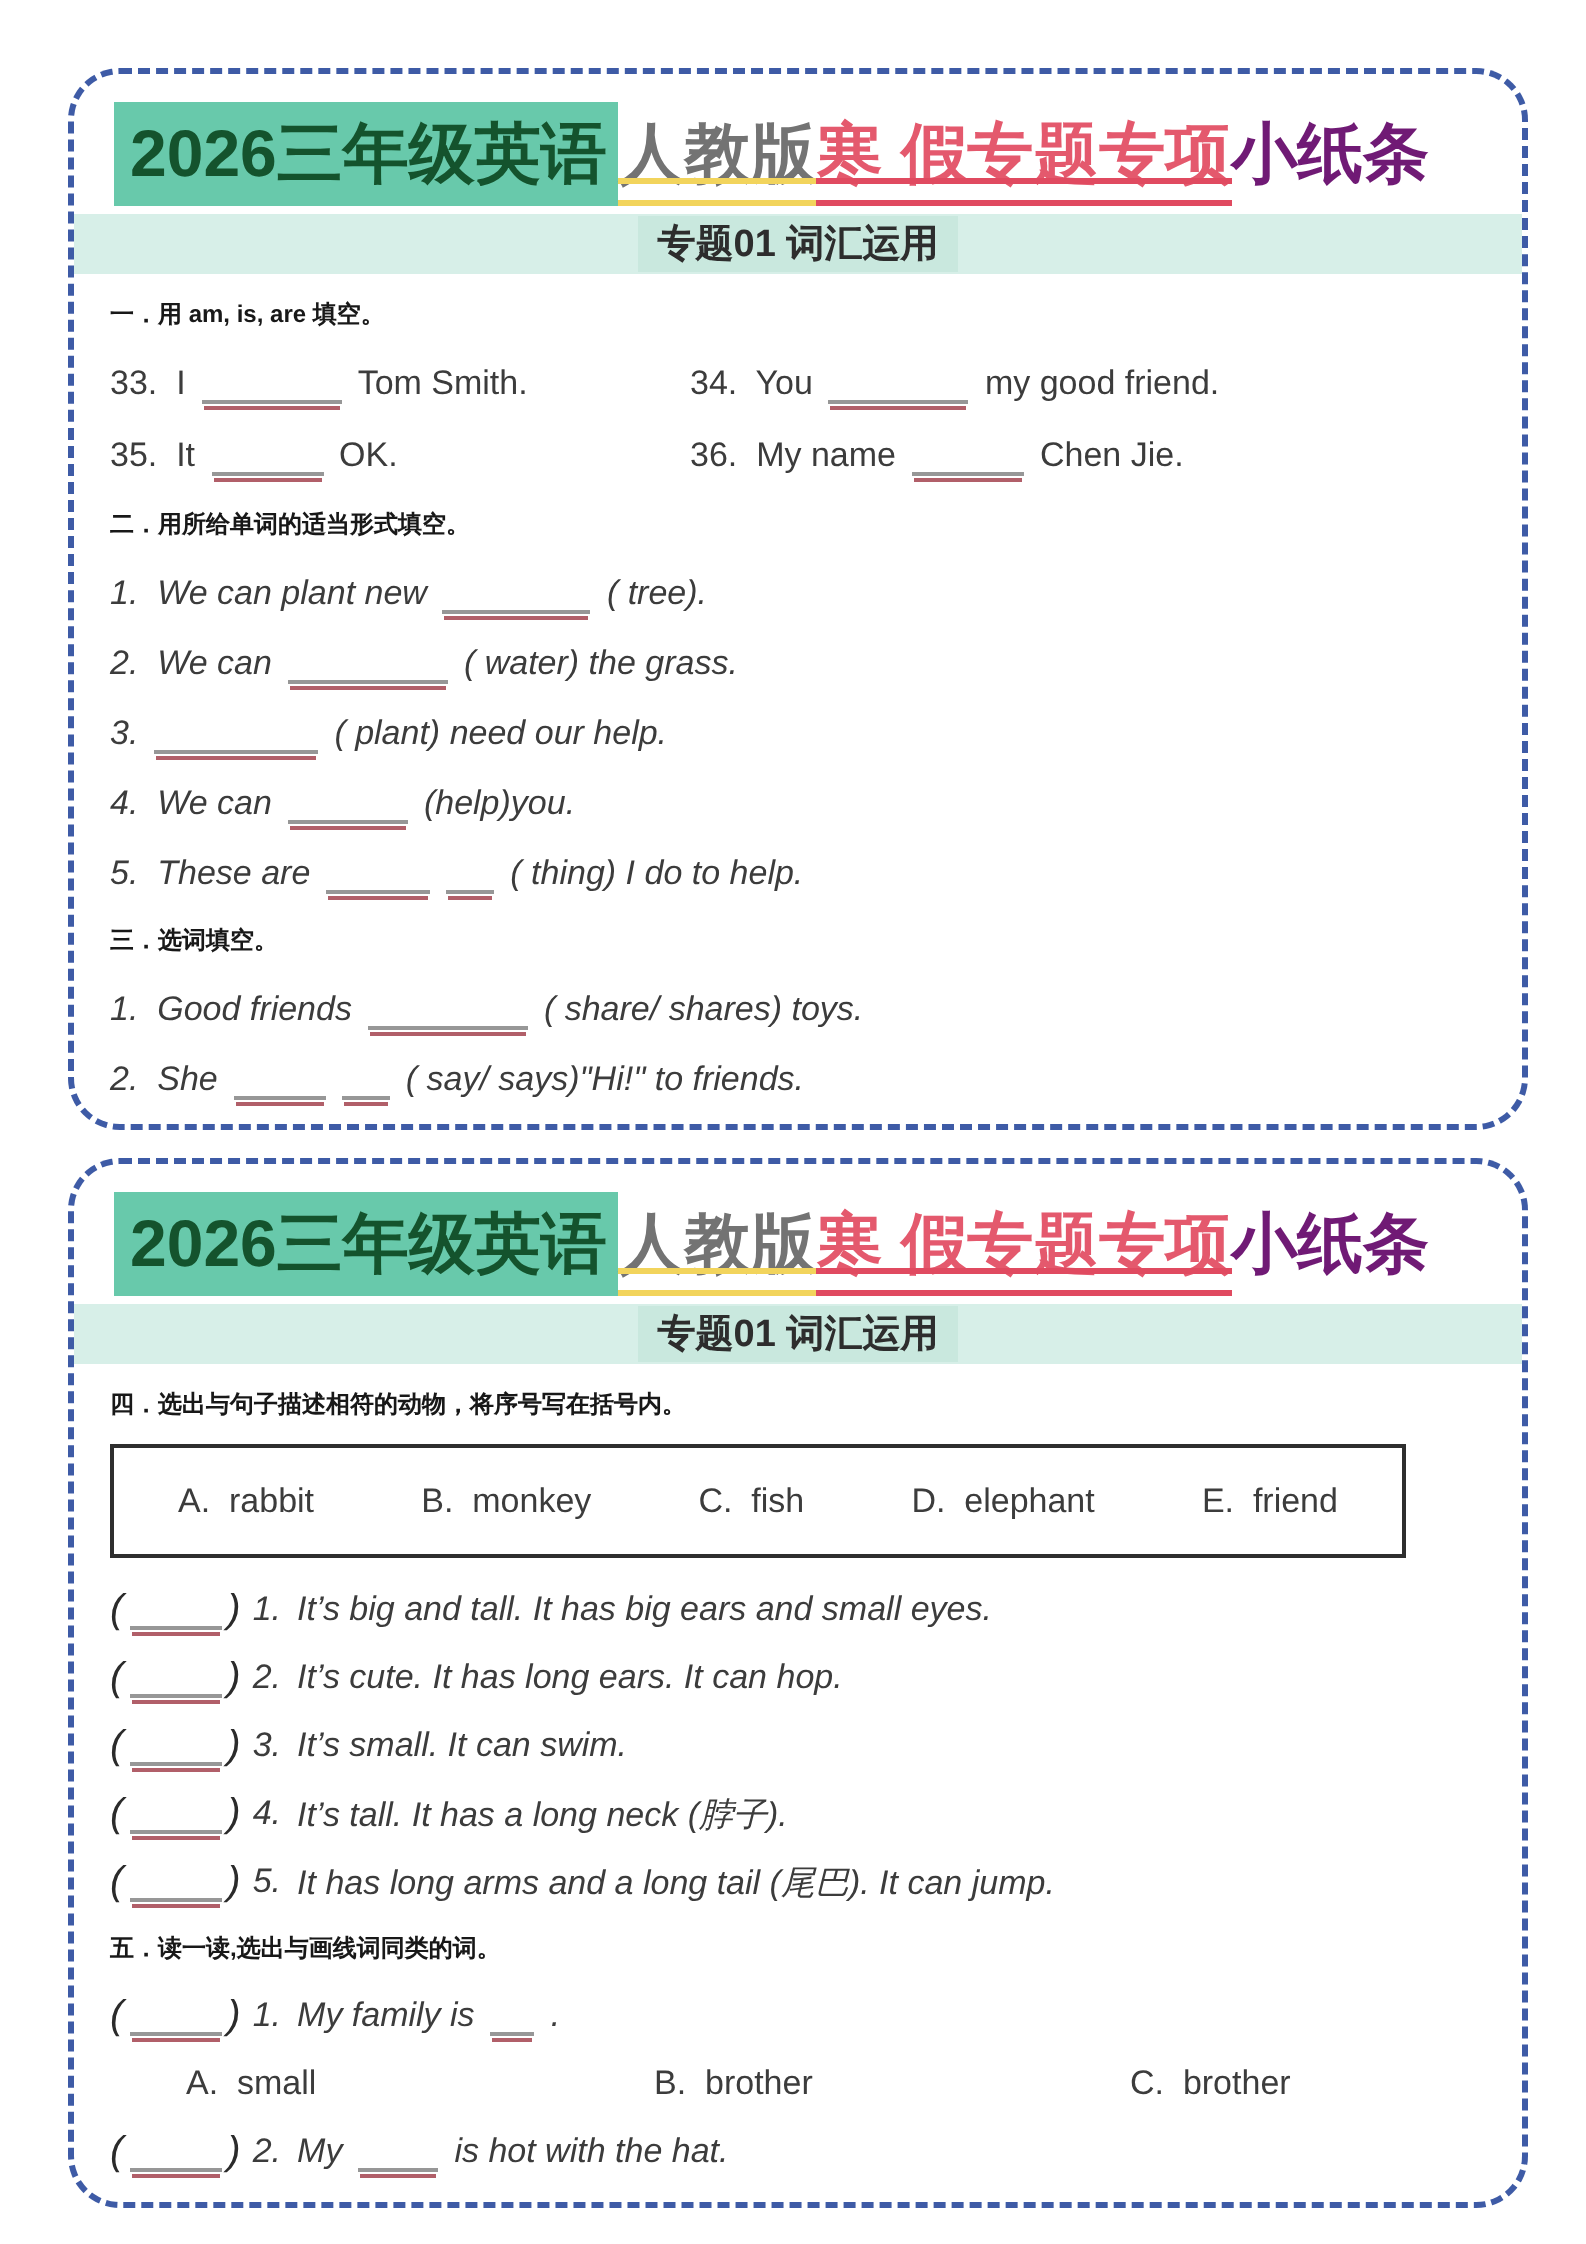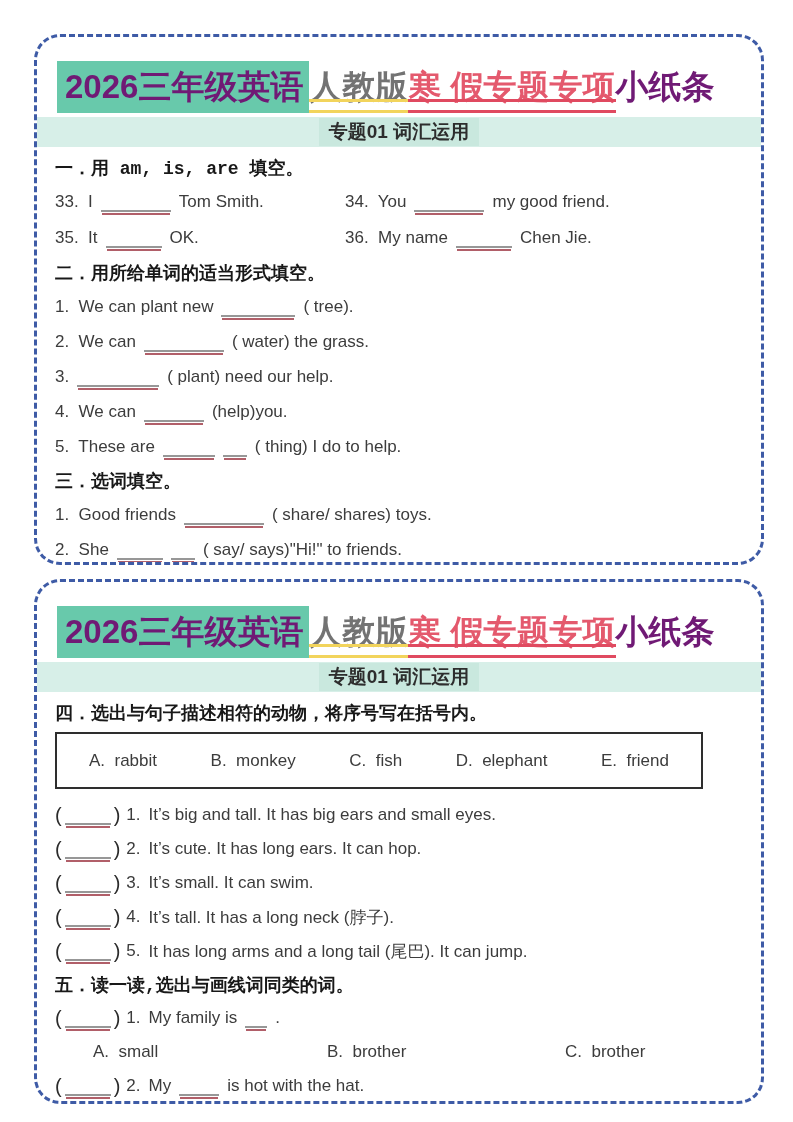--- a/index.html
+++ b/index.html
@@ -12,21 +12,21 @@
     position:absolute; left:34px; width:730px; background:#ffffff;
     border:3px dashed #3e5ba6; border-radius:26px; padding:10px 18px 0 18px;
     overflow:hidden;
   }
   #card1 { top:34px;  height:531px; }
   #card2 { top:579px; height:525px; }
 
   
   .title { margin:4px 0 0 2px; font-weight:bold; font-size:33px; white-space:nowrap; line-height:1; }
   .title > span { display:inline-block; vertical-align:bottom; padding:9px 0 10px 0; }
-  .t-grade  { background:#68c9ab; color:#701a75; padding-left:8px !important; padding-right:6px !important;margin-top:10px; }
+  .t-grade  { background:#68c9ab; color:#14532d; padding-left:8px !important; padding-right:6px !important; }
   .t-edition{ color:#737373; position:relative; }
   .t-season { color:#e4596d; position:relative; }
   .t-tail   { color:#701a75; }
   .t-edition::after, .t-season::after {
     content:""; position:absolute; left:0; right:0; bottom:0; height:8px;
     border-top:3px solid; border-bottom:3px solid;
   }
   .t-edition::after { border-color:#f2d45c; }
   .t-season::after  { border-color:#e04a60; }
 
@@ -37,23 +37,23 @@
   }
   .subbar span {
     background:#c9e8de; color:#2d2d2d; font-weight:bold; font-size:19px;
     padding:1px 10px; white-space:pre;
   }
 
   
   .body { margin-top:4px; font-size:17px; }
   .h {
     height:33px; display:flex; align-items:center; font-weight:bold;
-    color:#181818; font-size:18px; white-space:pre;font-family:Liberation Mono, monospace;
-  }
-  .line { height:35px; display:flex; align-items:center; white-space:nowrap; }
+    color:#181818; font-size:12px; white-space:pre;
+  }
+  .line { height:35px; display:flex; align-items:center; white-space:nowrap;font-style:italic; }
   #card2 .line { height:34px; }
   .bt { white-space:pre; }
   .cols { display:grid; grid-template-columns:262px 1fr; height:36px;gap:28px; }
   .cols .half { display:flex; align-items:center; white-space:nowrap; }
 
   
   .blank {
     display:inline-block; height:14px; margin:0 8px; position:relative;
     border-bottom:2px solid #979797; align-self:center; top:3px;
   }

